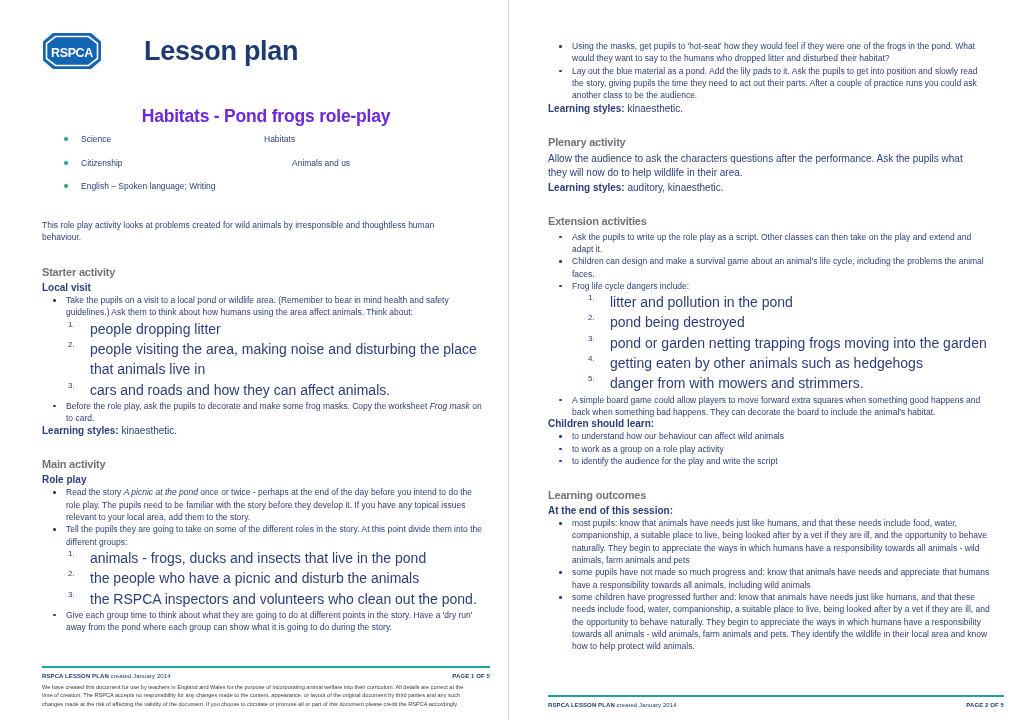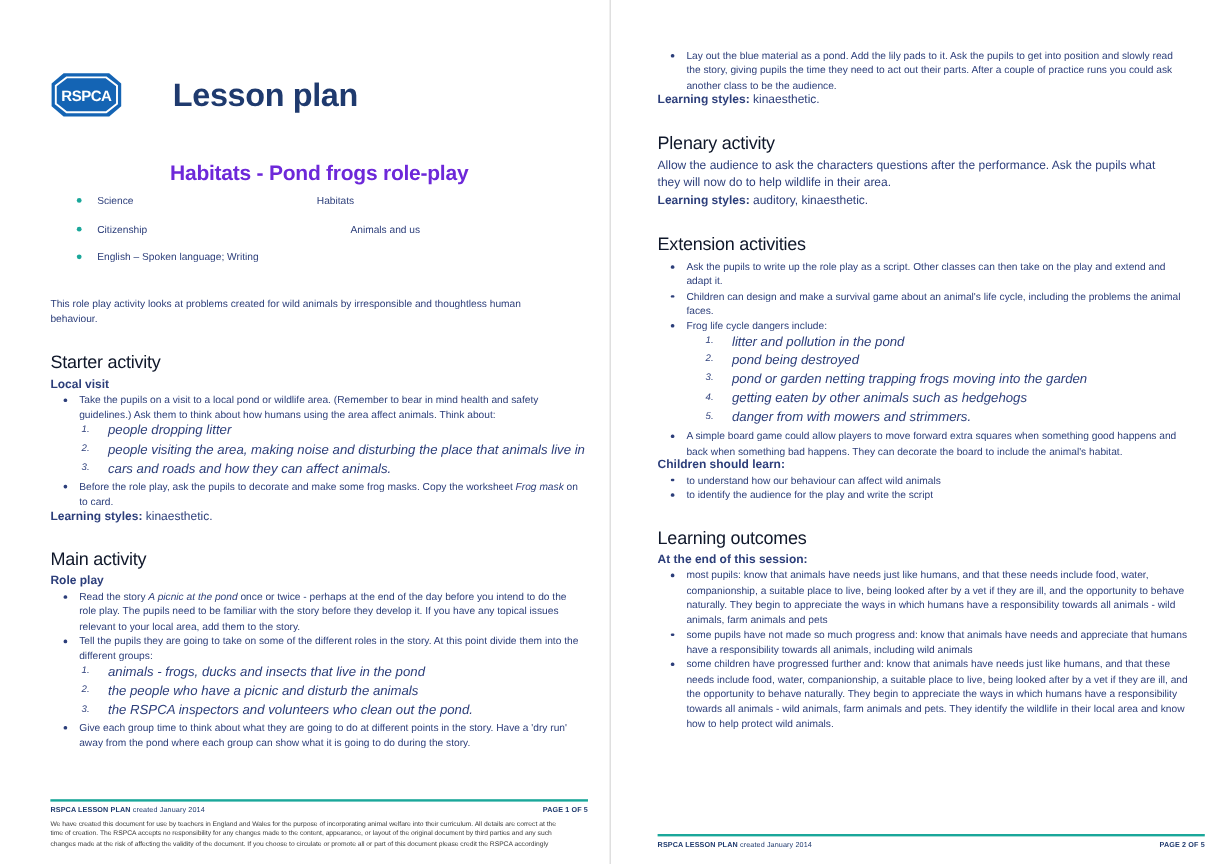--- a/index.html
+++ b/index.html
@@ -38,21 +38,21 @@
   }
   .page-right {
     width: 516px;
     padding: 0 20px 0 40px;
   }
 
   
   .doc-header {
     display: flex;
     align-items: center;
-    padding-top: 52px;
+    padding-top: 24px;
     height: 54px;
   }
   .logo {
     position: relative;
     width: 60px;
     height: 38px;
     flex: 0 0 auto;
   }
   .logo svg { display: block; }
   .doc-title {
@@ -121,23 +121,23 @@
   
   .intro {
     margin-top: 28px;
     font-size: 8.5px;
     line-height: 1.5;
     max-width: 418px;
   }
 
   
   h2.section {
-    font-size: 15px;
-    font-weight: normal;
-    color: #0f172a;
+    font-size: 11px;
+    font-weight: bold;
+    color: #737373;
     margin: 22px 0 4px 0;
     letter-spacing: -0.2px;
   }
   .subhead {
     font-size: 10px;
     font-weight: bold;
     margin: 0 0 1px 0;
   }
   .body-p {
     font-size: 10px;
@@ -175,24 +175,23 @@
     border-radius: 50%;
     background: #2c3e7a;
   }
   ol.num {
     counter-reset: n;
     margin-left: 0;
   }
   ol.num > li {
     position: relative;
     padding-left: 48px;
-    font-size: 11px;
+    font-size: 14px;
     line-height: 1.45;
     max-width: 400px;
-    font-style: italic;
   }
   ol.num > li::before {
     counter-increment: n;
     content: counter(n) ".";
     position: absolute;
     left: 26px;
     top: 0;
     font-size: 8px;
   }
   ol.num.deep > li { padding-left: 62px; }
@@ -321,20 +320,21 @@
       </div>
       <div class="footer-disclaimer">We have created this document for use by teachers in England and Wales for the purpose of incorporating animal welfare into their curriculum. All details are correct at the time of creation. The RSPCA accepts no responsibility for any changes made to the content, appearance, or layout of the original document by third parties and any such changes made at the risk of affecting the validity of the document. If you choose to circulate or promote all or part of this document please credit the RSPCA accordingly</div>
     </div>
   </div>
 
   <div class="page page-right">
 
     <div style="height:40px"></div>
 
     <ul class="bul">
+      <li>Using the masks, get pupils to 'hot-seat' how they would feel if they were one of the frogs in the pond. What would they want to say to the humans who dropped litter and disturbed their habitat?</li>
       <li>Lay out the blue material as a pond. Add the lily pads to it. Ask the pupils to get into position and slowly read the story, giving pupils the time they need to act out their parts. After a couple of practice runs you could ask another class to be the audience.</li>
     </ul>
     <div class="learning-styles"><b>Learning styles:</b><span> kinaesthetic.</span></div>
 
     <h2 class="section">Plenary activity</h2>
     <p class="body-p">Allow the audience to ask the characters questions after the performance. Ask the pupils what they will now do to help wildlife in their area.</p>
     <div class="learning-styles"><b>Learning styles:</b><span> auditory, kinaesthetic.</span></div>
 
     <h2 class="section">Extension activities</h2>
     <ul class="bul">
@@ -349,20 +349,21 @@
       <li>getting eaten by other animals such as hedgehogs</li>
       <li>danger from with mowers and strimmers.</li>
     </ol>
     <ul class="bul">
       <li>A simple board game could allow players to move forward extra squares when something good happens and back when something bad happens. They can decorate the board to include the animal's habitat.</li>
     </ul>
 
     <div class="subhead">Children should learn:</div>
     <ul class="bul">
       <li>to understand how our behaviour can affect wild animals</li>
+      <li>to work as a group on a role play activity</li>
       <li>to identify the audience for the play and write the script</li>
     </ul>
 
     <h2 class="section">Learning outcomes</h2>
     <div class="subhead">At the end of this session:</div>
     <ul class="bul">
       <li>most pupils: know that animals have needs just like humans, and that these needs include food, water, companionship, a suitable place to live, being looked after by a vet if they are ill, and the opportunity to behave naturally. They begin to appreciate the ways in which humans have a responsibility towards all animals - wild animals, farm animals and pets</li>
       <li>some pupils have not made so much progress and: know that animals have needs and appreciate that humans have a responsibility towards all animals, including wild animals</li>
       <li>some children have progressed further and: know that animals have needs just like humans, and that these needs include food, water, companionship, a suitable place to live, being looked after by a vet if they are ill, and the opportunity to behave naturally. They begin to appreciate the ways in which humans have a responsibility towards all animals - wild animals, farm animals and pets. They identify the wildlife in their local area and know how to help protect wild animals.</li>
     </ul>

